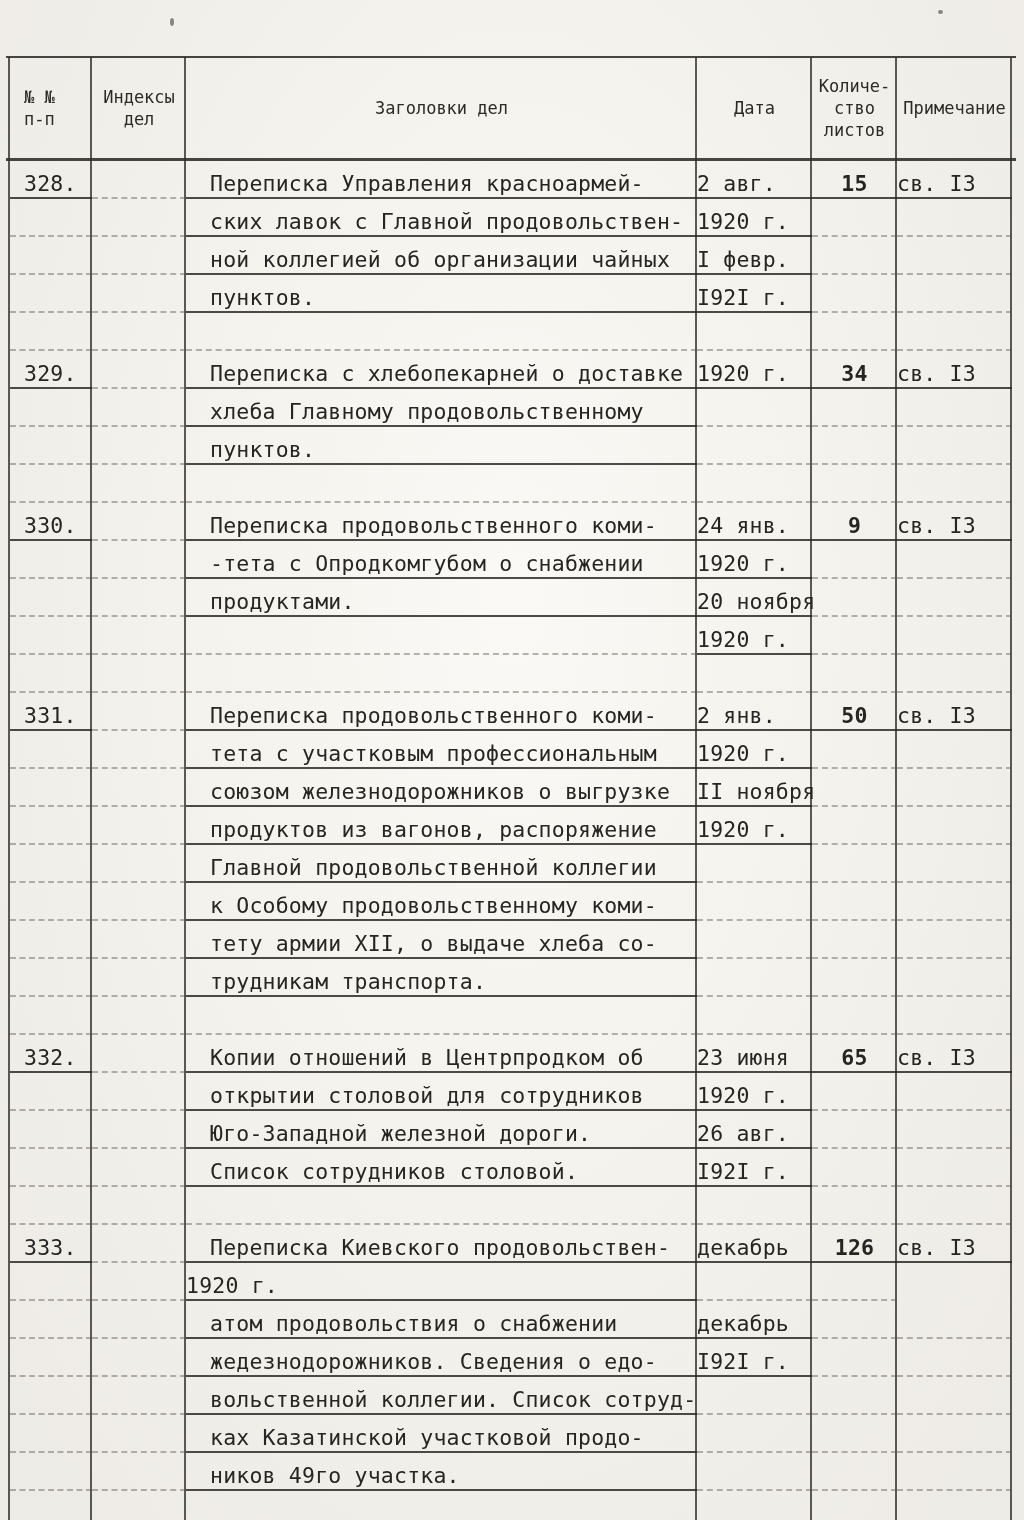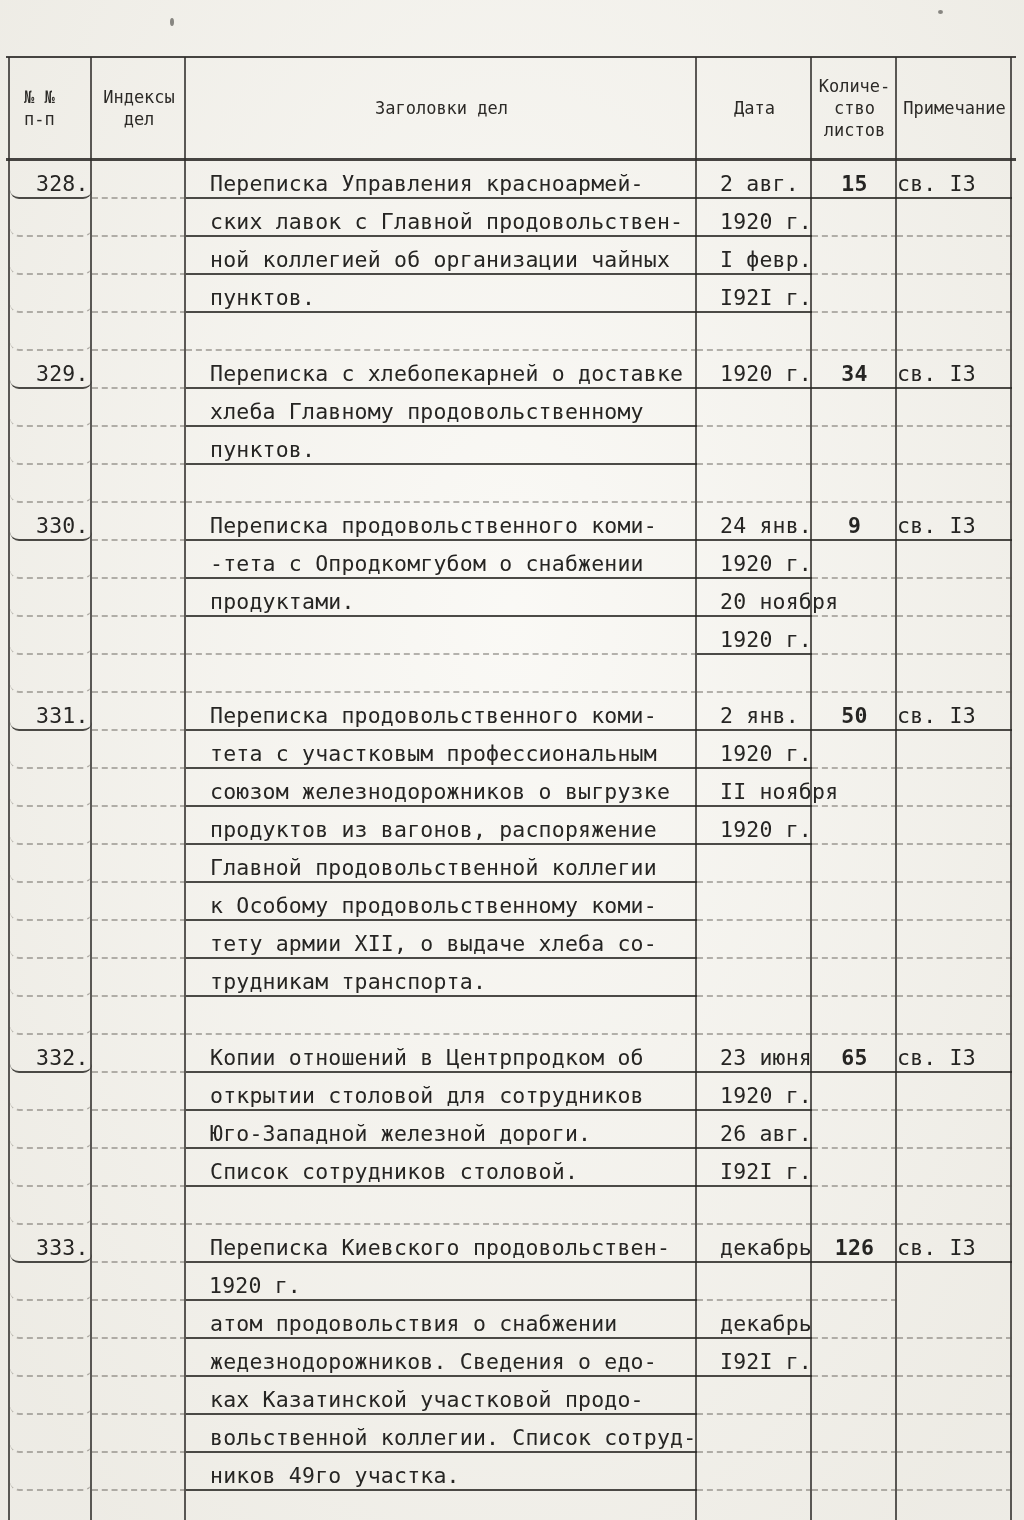--- a/index.html
+++ b/index.html
@@ -43,24 +43,24 @@
   }
   .cell {
     display: flex; align-items: flex-end;
     padding-bottom: 3px;
     font-size: 21.5px; line-height: 1;
     white-space: nowrap; overflow: visible;
     letter-spacing: 0.2px;
   }
   .cell.filled { border-bottom: 2px solid rgba(38,36,33,0.82); }
   .cell.empty  { border-bottom: 2px dashed rgba(85,80,74,0.42); }
-  .c-num    { padding-left: 26px; border-radius: 9px; }
+  .c-num    { padding-left: 14px; }
   .c-idx    { padding-left: 10px; }
   .c-title  { padding-left: 24px; }
-  .c-date   { padding-left: 23px; }
+  .c-date   { padding-left: 0; }
   .c-sheets { justify-content: center; font-weight: bold; }
   .c-note   { padding-left: 0; }
 
   
   .speck { position: absolute; background: rgba(50,48,44,0.55); border-radius: 50%; }
   .s1 { left: 170px; top: 18px; width: 4px; height: 8px; }
   .s2 { left: 938px; top: 10px; width: 5px; height: 4px; }
 </style>
 </head>
 <body>
@@ -358,36 +358,36 @@
       <div class="cell c-num empty"></div>
       <div class="cell c-idx empty"></div>
       <div class="cell c-title filled">жедезнодорожников. Сведения о едо-</div>
       <div class="cell c-date filled">I92I г.</div>
       <div class="cell c-sheets empty"></div>
       <div class="cell c-note empty"></div>
     </div>
       <div class="row">
       <div class="cell c-num empty"></div>
       <div class="cell c-idx empty"></div>
+      <div class="cell c-title filled">вольственной коллегии. Список сотруд-</div>
+      <div class="cell c-date empty"></div>
+      <div class="cell c-sheets empty"></div>
+      <div class="cell c-note empty"></div>
+    </div>
+      <div class="row">
+      <div class="cell c-num empty"></div>
+      <div class="cell c-idx empty"></div>
       <div class="cell c-title filled">ках Казатинской участковой продо-</div>
       <div class="cell c-date empty"></div>
       <div class="cell c-sheets empty"></div>
       <div class="cell c-note empty"></div>
     </div>
       <div class="row">
       <div class="cell c-num empty"></div>
       <div class="cell c-idx empty"></div>
-      <div class="cell c-title filled">вольственной коллегии. Список сотруд-</div>
-      <div class="cell c-date empty"></div>
-      <div class="cell c-sheets empty"></div>
-      <div class="cell c-note empty"></div>
-    </div>
-      <div class="row">
-      <div class="cell c-num empty"></div>
-      <div class="cell c-idx empty"></div>
       <div class="cell c-title filled">ников 49го участка.</div>
       <div class="cell c-date empty"></div>
       <div class="cell c-sheets empty"></div>
       <div class="cell c-note empty"></div>
     </div>
     </div>
 
 </div>
 
 </body></html>

